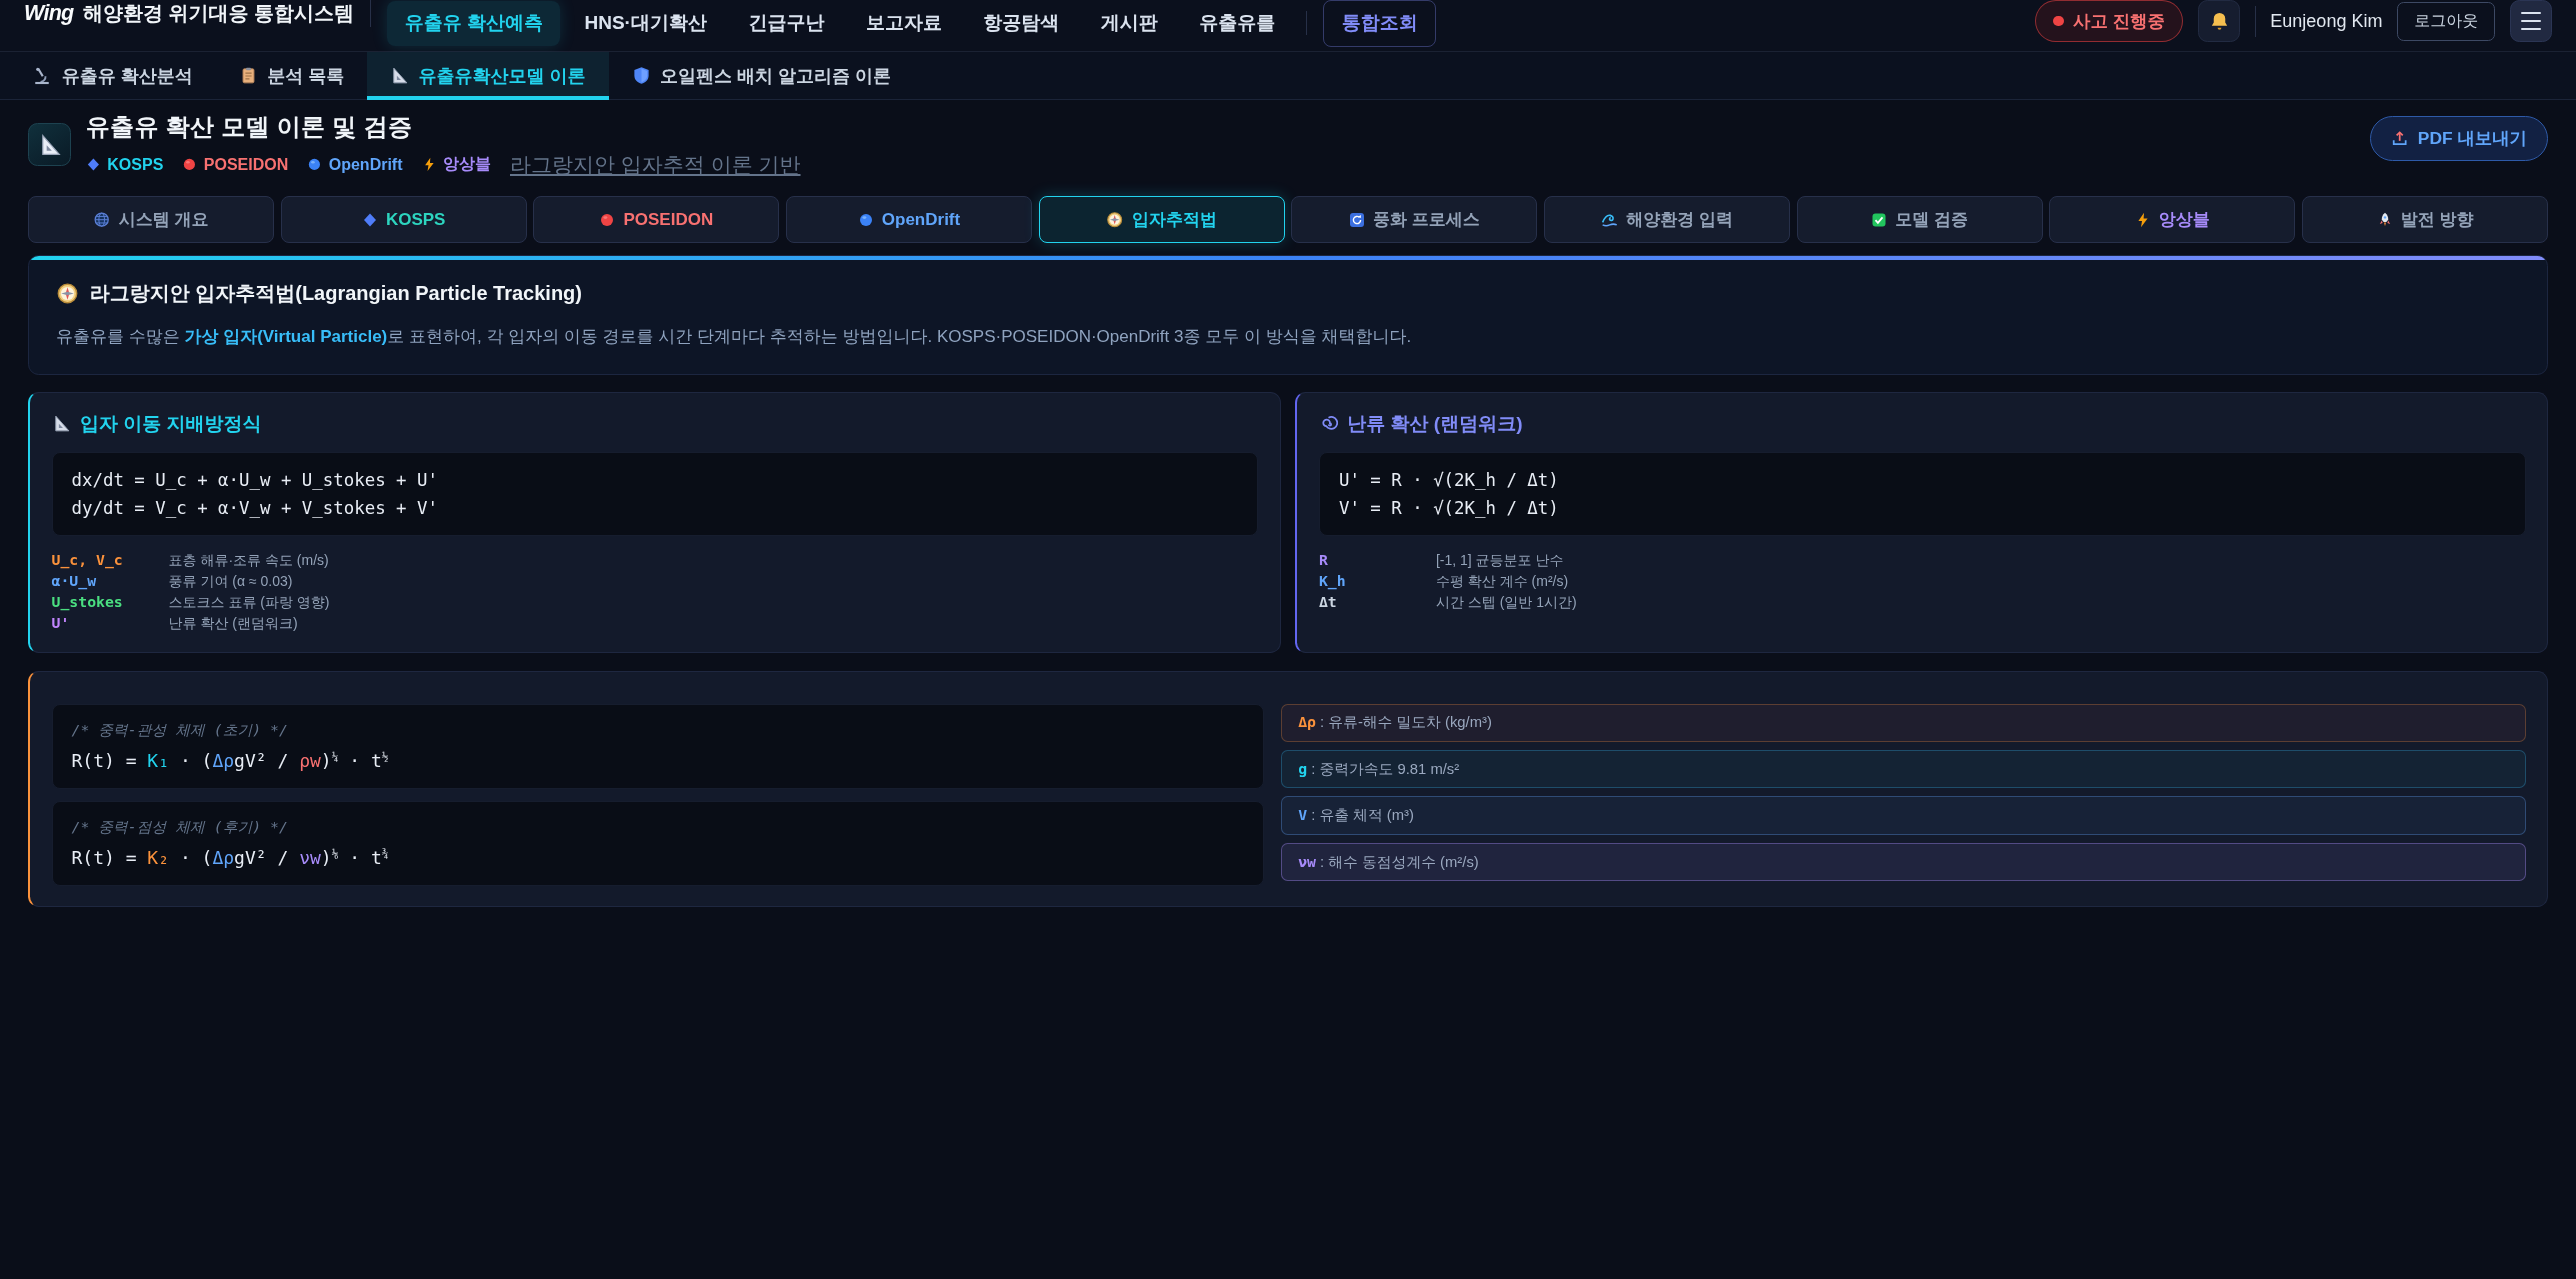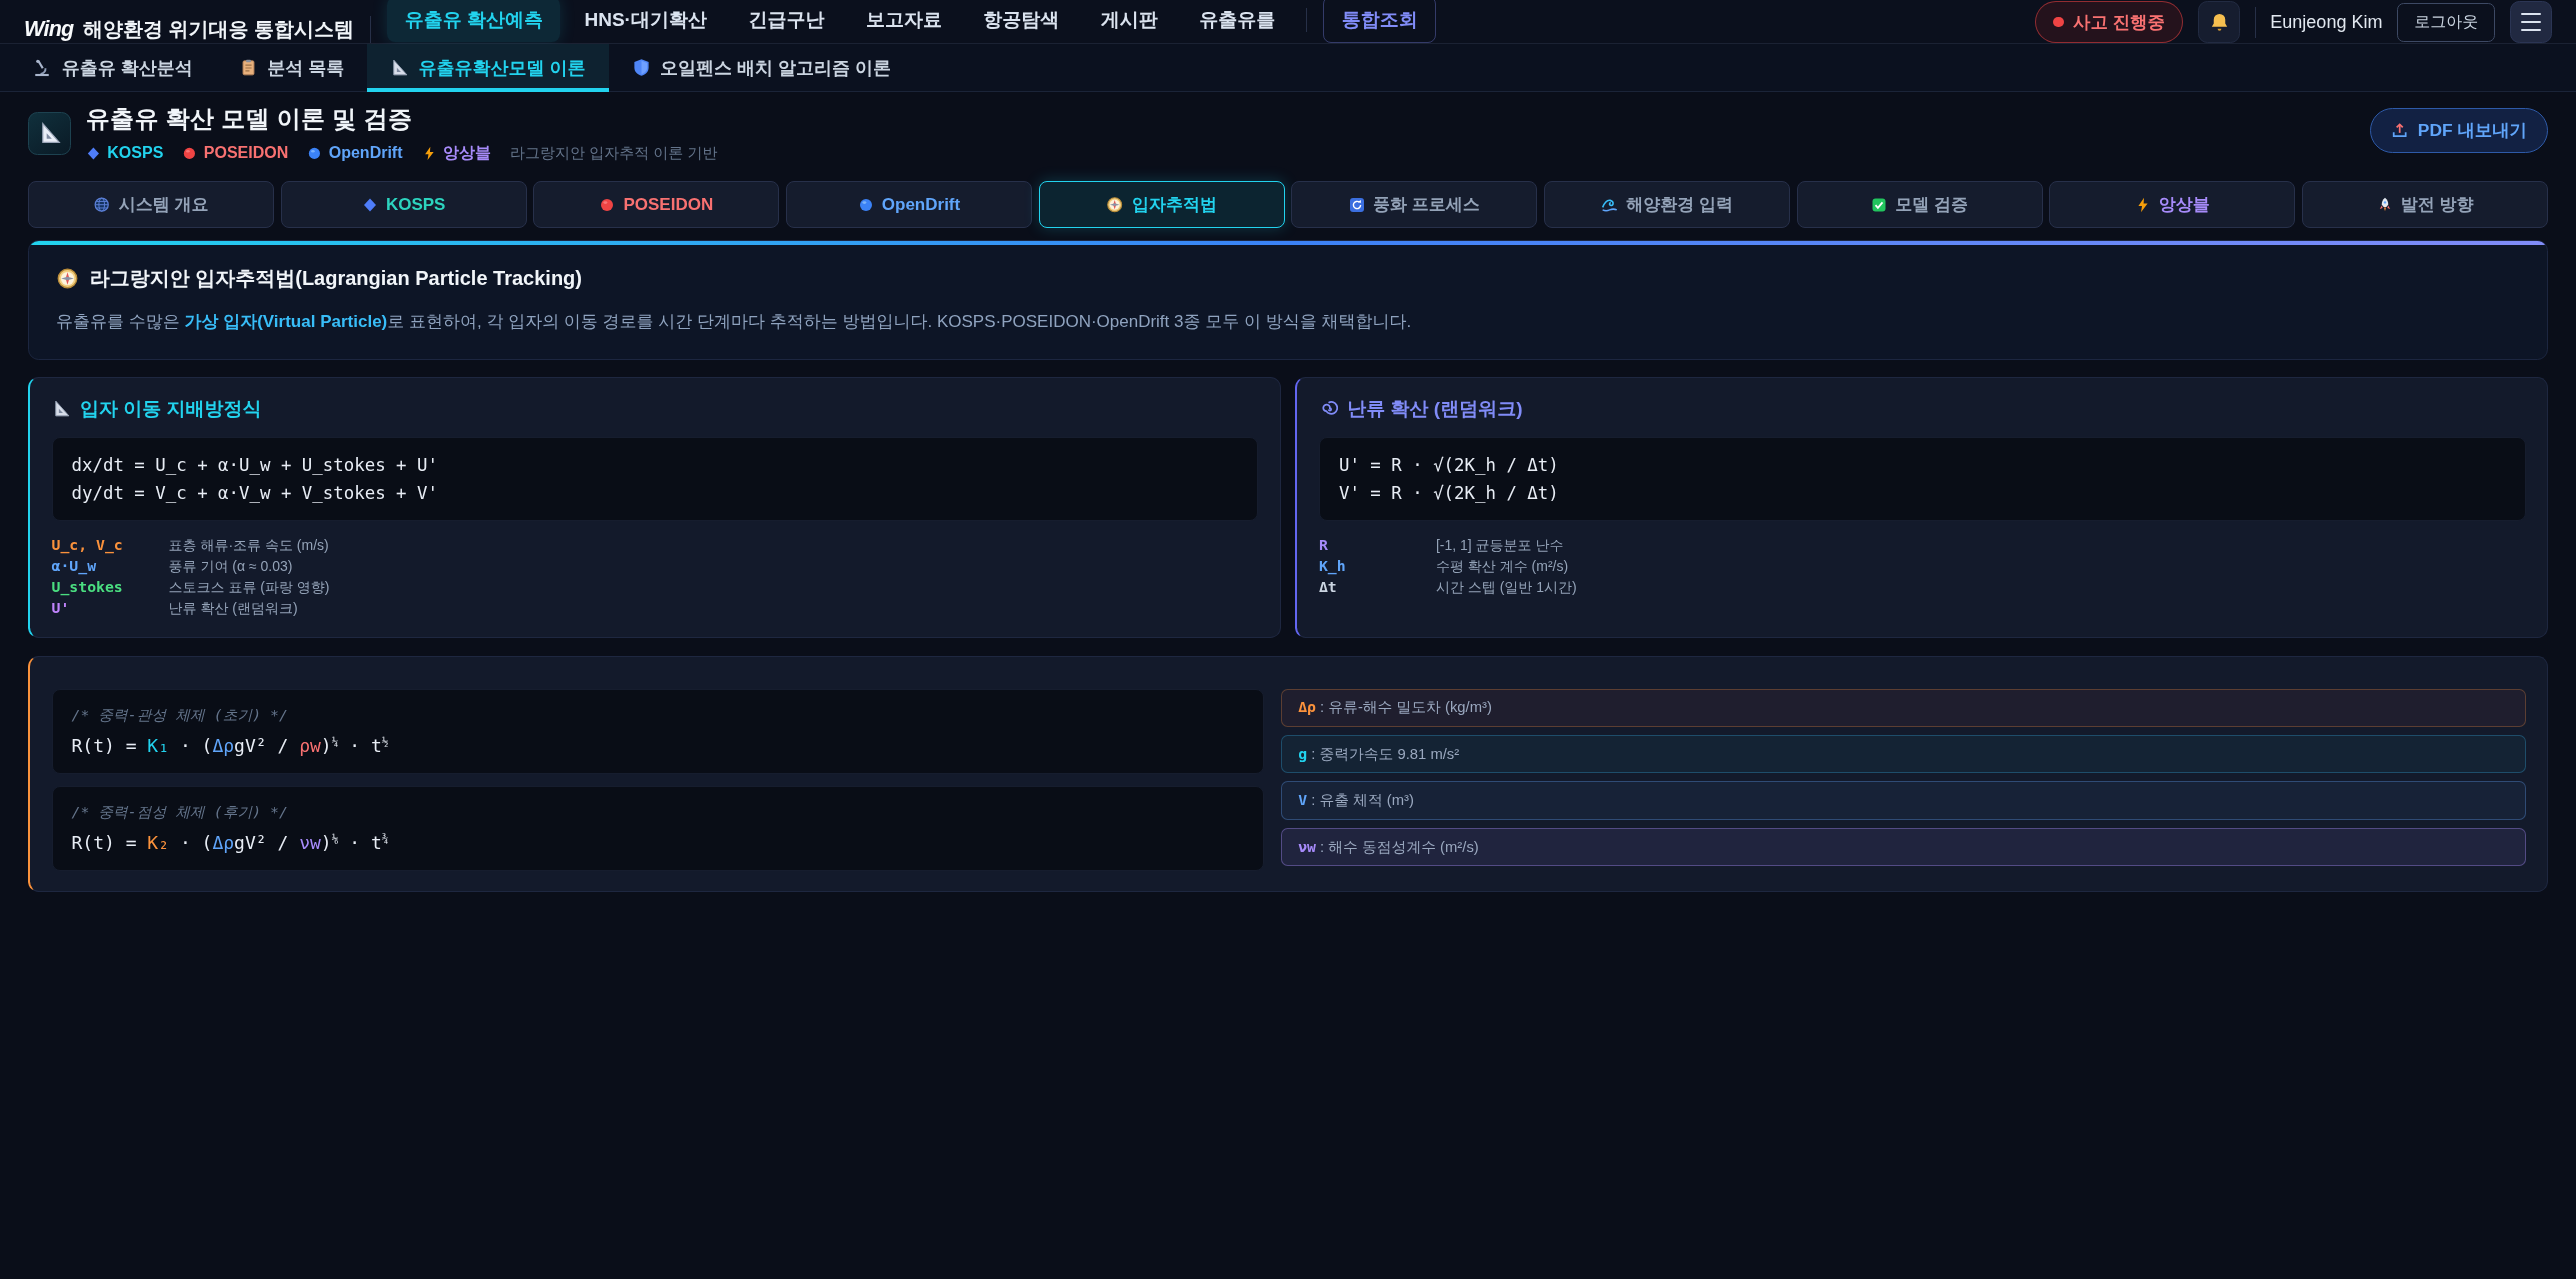--- a/index.html
+++ b/index.html
@@ -6,22 +6,22 @@
   html, body { width: 2576px; height: 1279px; overflow: hidden; }
   body {
     background: #0a0e19;
     font-family: "Liberation Sans", sans-serif;
     color: #e2e8f0;
   }
   .mono { font-family: "DejaVu Sans Mono", monospace; }
 
   
   .topbar {
-    height: 44px; background: #0b101d; border-bottom: 0.7px solid #1b2233;
-    display: flex; align-items: flex-end; padding: 0 24px; gap: 16px;
+    height: 52px; background: #0b101d; border-bottom: 0.7px solid #1b2233;
+    display: flex; align-items: flex-start; padding: 0 24px; gap: 16px;
   }
   .brand { display: flex; align-items: center; gap: 9.4px; white-space: nowrap; }
   .logo-mark { font-style: italic; font-weight: bold; font-size: 21.5px; color: #f8fafc; letter-spacing: -0.7px; }
   .brand-text { font-size: 20px; font-weight: bold; color: #f1f5f9; }
   .v-div { width: 1.3px; height: 27px; background: #273048; }
   .mainnav { display: flex; align-items: center; gap: 6.7px; flex: 1; }
   .nav-item {
     font-size: 19px; font-weight: bold; color: #dbe3ef; padding: 9.4px 17.4px;
     border-radius: 8px; cursor: pointer; white-space: nowrap;
   }
@@ -72,21 +72,21 @@
   .page-head { display: flex; align-items: flex-start; justify-content: space-between; margin-top: 10.7px; }
   .page-head-left { display: flex; align-items: center; gap: 14.8px; }
   .title-iconbox {
     width: 43px; height: 43px; border-radius: 9.4px;
     background: linear-gradient(145deg, #10303c, #0a1a26);
     border: 0.7px solid #1d4250; display: flex; align-items: center; justify-content: center;
   }
   .page-title { font-size: 24px; font-weight: bold; color: #f1f5f9; letter-spacing: 0.3px; }
   .badge-row { display: flex; align-items: center; gap: 19px; margin-top: 8px; }
   .badge { display: flex; align-items: center; gap: 6.7px; font-size: 16px; font-weight: bold; }
-  .page-subtitle { font-size: 15px; color: #64748b; font-weight: normal; }
+  .page-subtitle { font-size: 21px; color: #64748b; font-weight: normal; text-decoration: underline; }
   .pdf-btn {
     display: flex; align-items: center; gap: 9.4px; margin-top: 5.4px;
     border: 0.7px solid #2e5aa8; background: #122143; color: #60a5fa;
     font-size: 17.4px; font-weight: bold; padding: 9.4px 20px; border-radius: 670px; cursor: pointer;
     font-family: "Liberation Sans", sans-serif; white-space: nowrap;
   }
 
   
   .tabstrip { display: flex; gap: 6.7px; margin-top: 17.4px; }
   .tab {

